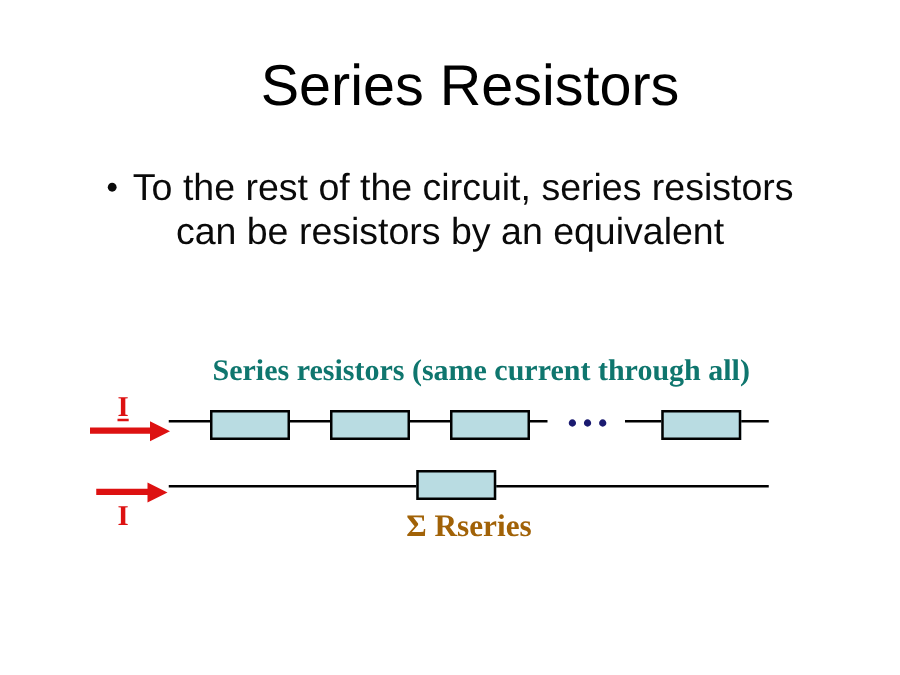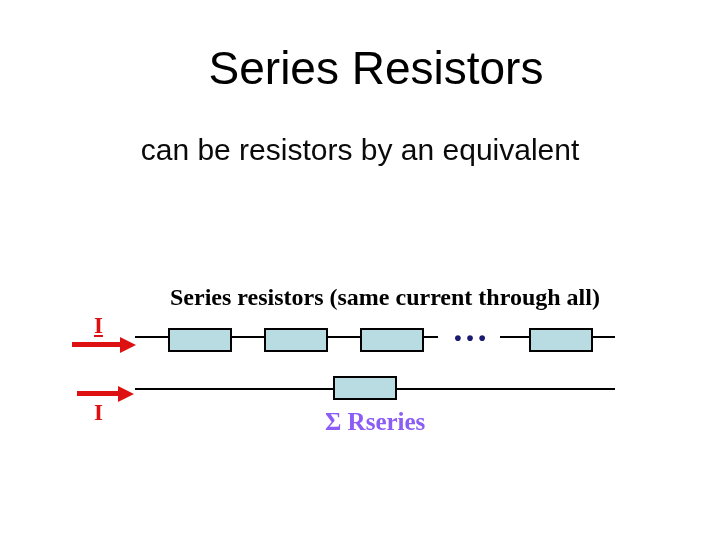--- a/index.html
+++ b/index.html
@@ -13,21 +13,21 @@
   }
   .body-text{
     position:absolute;top:132px;left:0;width:720px;text-align:center;
     font-size:30px;line-height:35px;color:#0a0a0a;
   }
   .body-line{white-space:nowrap;}
   .bullet{display:inline-block;font-size:26px;vertical-align:2px;margin-right:12px;}
   .diagram-heading{
     position:absolute;left:170px;top:284px;
     font-family:"Liberation Serif",serif;font-weight:bold;
-    font-size:24px;color:#000000;white-space:nowrap;
+    font-size:24px;color:#0f766e;white-space:nowrap;
   }
   .wire{position:absolute;height:2px;background:#000000;z-index:1;}
   .wire-r1a{left:135px;top:336px;width:303px;}
   .wire-r1b{left:500px;top:336px;width:115px;}
   .wire-r2{left:135px;top:388px;width:480px;}
   .resistor{
     position:absolute;width:60px;height:20px;background:#b9dce2;
     border:2px solid #000000;z-index:2;
   }
   .res1{left:168px;top:328px;}
@@ -52,31 +52,32 @@
   .head-2{left:118px;top:386px;}
   .current-label{
     position:absolute;font-family:"Liberation Serif",serif;font-weight:bold;
     font-size:23px;color:#dd1111;z-index:3;line-height:23px;
   }
   .cur-1{left:94px;top:314px;text-decoration:underline;}
   .cur-2{left:94px;top:401px;}
   .sigma-label{
     position:absolute;left:325px;top:408px;
     font-family:"Liberation Serif",serif;font-weight:bold;
-    font-size:25px;color:#8b5cf6;white-space:nowrap;
+    font-size:25px;color:#a16207;white-space:nowrap;
   }
 </style>
 </head>
 <body>
 
 <div class="slide">
 
   <div class="title">Series Resistors</div>
 
   <div class="body-text">
+    <div class="body-line"><span class="bullet">•</span><span>To the rest of the circuit, series resistors</span></div>
     <div class="body-line">can be resistors by an equivalent</div>
   </div>
 
   <div class="diagram-heading">Series resistors (same current through all)</div>
 
   <div class="wire wire-r1a"></div>
   <div class="wire wire-r1b"></div>
   <div class="resistor res1"></div>
   <div class="resistor res2"></div>
   <div class="resistor res3"></div>

